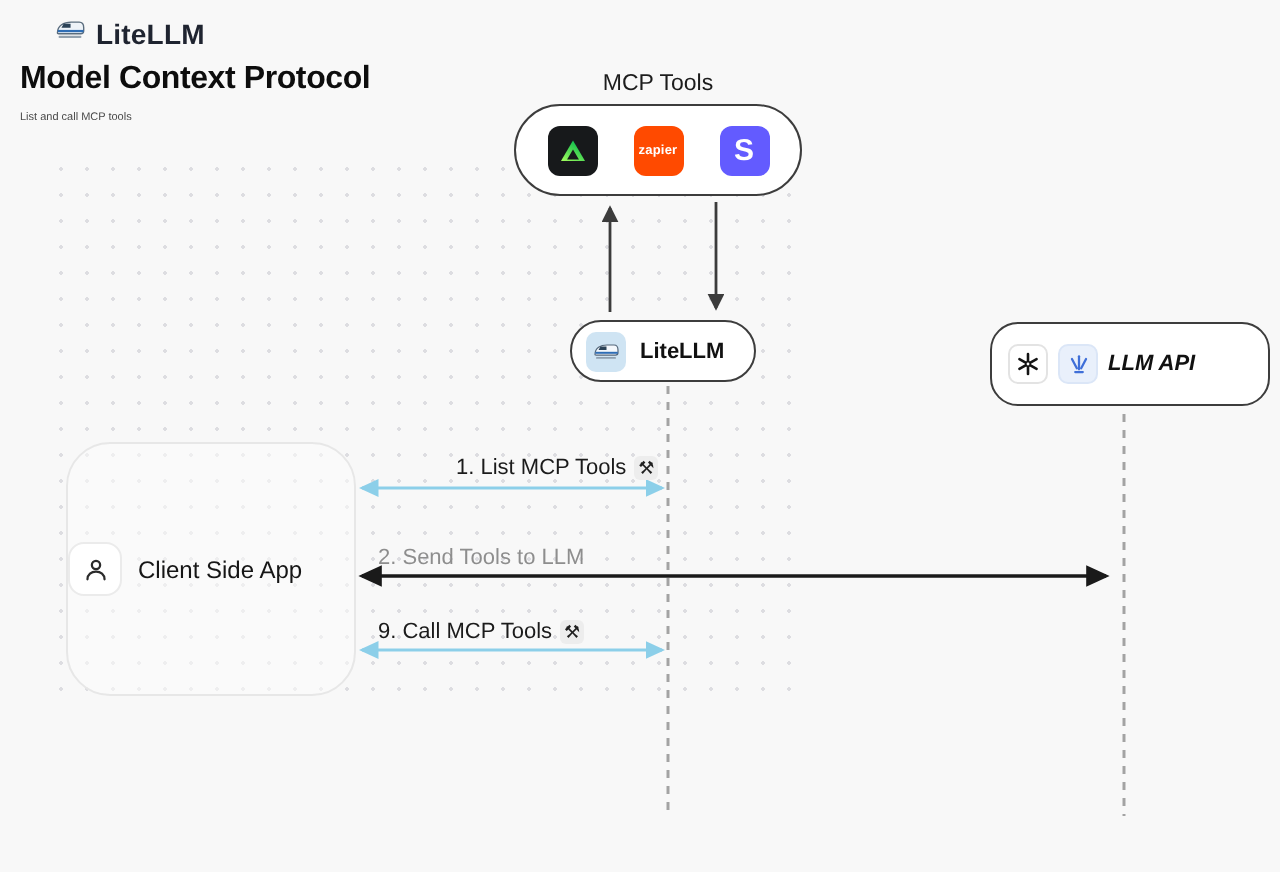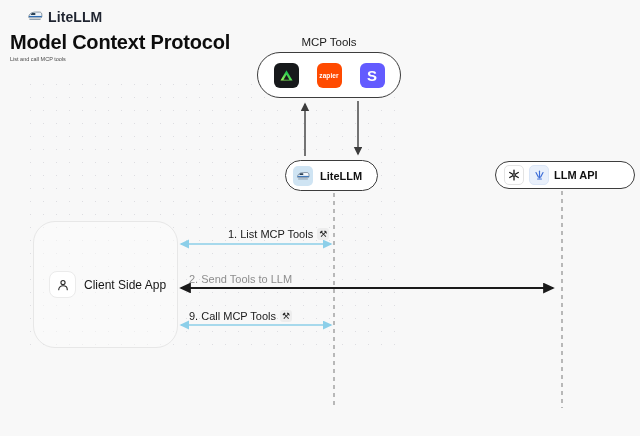--- a/index.html
+++ b/index.html
@@ -17,21 +17,21 @@
   .dots {
     left: 24px; top: 78px; width: 380px; height: 270px;
     background-image: radial-gradient(circle, #dddde1 0.9px, transparent 1px);
     background-size: 13px 13px;
     pointer-events: none;
   }
 
   
   .brand { left: 27px; top: 8px; display: flex; align-items: center; gap: 5px; }
   .brand-text { font-size: 14px; font-weight: 700; color: #1f2430; letter-spacing: 0.1px; }
-  .h1 { left: 10px; top: 31px; font-size: 20px; font-weight: 700; color: #0d0d0d; letter-spacing: -0.2px; }
+  .h1 { left: 10px; top: 31px; font-size: 16px; font-weight: 700; color: #0d0d0d; letter-spacing: -0.2px; }
   .sub { left: 10px; top: 56px; font-size: 5.5px; color: #4a4a4a; }
 
   
   .mcp-label { left: 257px; top: 36px; width: 144px; text-align: center; font-size: 11.5px; font-weight: 500; color: #1c1c1c; }
   .mcp-box {
     left: 257px; top: 52px; width: 144px; height: 46px;
     background: #ffffff; border: 1.5px solid #3d3d3d; border-radius: 23px;
     display: flex; align-items: center; justify-content: center; gap: 18px;
   }
   .tile { width: 25px; height: 25px; border-radius: 6px; display: flex; align-items: center; justify-content: center; flex: 0 0 auto; }
@@ -40,32 +40,32 @@
   .tile-zapier span { color: #fff; font-size: 6.5px; font-weight: 700; letter-spacing: 0.1px; }
   .tile-stripe { background: #635bff; }
   .tile-stripe span { color: #fff; font-size: 15px; font-weight: 700; }
 
   
   .node {
     background: #ffffff; border: 1.5px solid #3d3d3d;
     display: flex; align-items: center;
   }
   .litellm-node { left: 285px; top: 160px; width: 93px; height: 31px; border-radius: 16px; padding-left: 7px; gap: 7px; }
-  .llm-node { left: 495px; top: 161px; width: 140px; height: 28px; border-radius: 14px; padding-left: 8px; gap: 5px; }
+  .llm-node { left: 495px; top: 161px; width: 140px; height: 42px; border-radius: 14px; padding-left: 8px; gap: 5px; font-style: italic; }
   .node-label { font-size: 11px; font-weight: 700; color: #111; }
   .mini { width: 20px; height: 20px; border-radius: 5px; display: flex; align-items: center; justify-content: center; flex: 0 0 auto; }
   .mini-train { background: #cfe4f3; }
   .mini-openai { background: #fff; border: 1px solid #e3e3e3; }
   .mini-blue { background: #e9f0fb; border: 1px solid #dbe6f7; }
 
   
   .client-box {
     left: 33px; top: 221px; width: 145px; height: 127px;
     background: rgba(252,252,252,0.55); border: 1.5px solid #e7e7e7; border-radius: 22px;
-    display: flex; align-items: center; padding-left: 15px; gap: 8px;
+    display: flex; align-items: center; gap: 8px;
   }
   .client-tile {
     width: 27px; height: 27px; background: #fff; border: 1px solid #ebebeb; border-radius: 8px;
     display: flex; align-items: center; justify-content: center; flex: 0 0 auto;
   }
   .client-label { font-size: 12px; color: #161616; }
 
   
   .edge-label { font-size: 11px; display: flex; align-items: center; gap: 4px; white-space: nowrap; }
   .edge-label.dark { color: #1b1b1b; }

